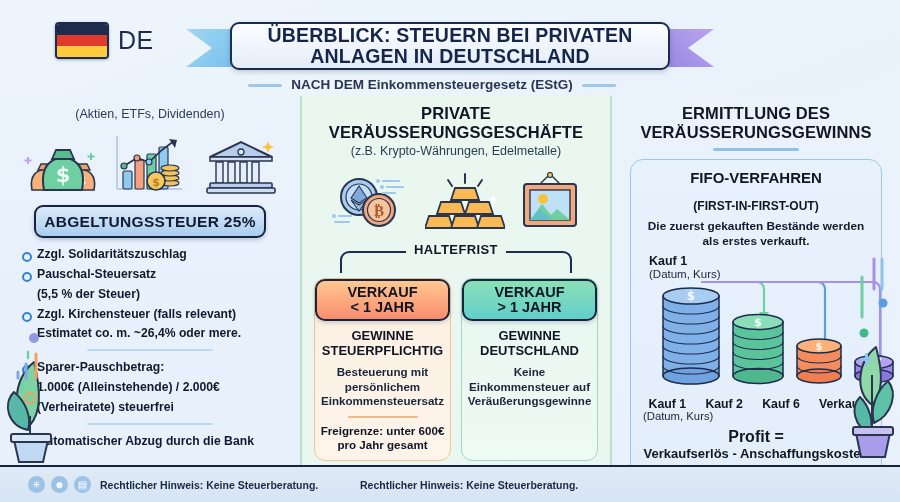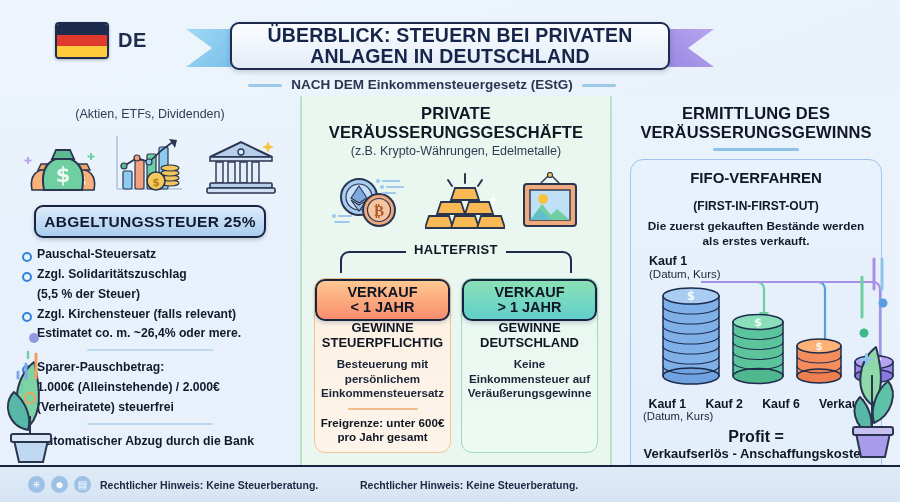--- a/index.html
+++ b/index.html
@@ -17,21 +17,21 @@
   }
 
   
   .hdr { position:absolute; left:0; top:0; width:900px; height:96px; }
   .flagwrap { position:absolute; left:55px; top:22px; display:flex; align-items:center; gap:9px; }
   .flag { width:54px; height:37px; border-radius:4px; overflow:hidden;
           box-shadow:0 1px 3px rgba(20,35,70,.35); position:relative;
           border:2px solid #1d2b4d; }
   .flag i { display:block; width:100%; height:33.33%; }
   .flag .b{background:#1d2b4d}.flag .r{background:#e03a2f}.flag .y{background:#ffcb3d}
-  .de { font-size:20px; font-weight:bold; color:#1d2b4d; letter-spacing:.5px; }
+  .de { font-size:25px; font-weight:normal; color:#1d2b4d; letter-spacing:.5px; }
 
   .ribbon { position:absolute; left:186px; top:22px; width:528px; height:39px; }
   .rib-tail { position:absolute; top:7px; width:72px; height:38px; }
   .rib-tail.l { left:0;  background:linear-gradient(135deg,#9fd8f2,#6fb9ea);
      clip-path:polygon(0 0,100% 0,100% 100%,0 100%,26px 50%); }
   .rib-tail.r { right:0; background:linear-gradient(225deg,#b9a6ee,#8f7ee0);
      clip-path:polygon(0 0,100% 0,calc(100% - 26px) 50%,100% 100%,0 100%); }
   .rib-body { position:absolute; left:44px; right:44px; top:0; height:48px;
      background:linear-gradient(180deg,#fbfdff,#e3ecf7);
      border:2.5px solid #1d2b4d; border-radius:9px;
@@ -93,21 +93,21 @@
   .card { flex:1; border-radius:11px; padding-bottom:8px; }
   .card.o { background:linear-gradient(180deg,#fdf0e2,#fdf4ea); border:1.5px solid #f3c391; }
   .card.g { background:linear-gradient(180deg,#e7f7ef,#eefaf4); border:1.5px solid #9cdcc0; }
   .cap { height:42px; border-radius:10px; border:2.5px solid #18243f;
      display:flex; flex-direction:column; align-items:center; justify-content:center;
      font-size:14.5px; font-weight:bold; color:#101624; line-height:1.06;
      box-shadow:0 2px 4px rgba(20,40,80,.2); }
   .cap.o { background:linear-gradient(180deg,#ffc891,#f98d6e); }
   .cap.g { background:linear-gradient(180deg,#8ae0b6,#62cfcb); }
   .ch { text-align:center; font-size:13px; font-weight:bold; color:#101624;
-        line-height:1.12; }
+        margin-top:8px; line-height:1.12; }
   .cb { text-align:center; font-size:11.6px; color:#1a2438; margin-top:7px; line-height:1.25;
         font-weight:600; padding:0 5px; }
   .csep { width:70px; height:2px; background:#f0bb8b; margin:7px auto 6px; border-radius:2px; }
   .cnote { text-align:center; font-size:11.6px; font-weight:bold; color:#101624; line-height:1.22; padding:0 4px; }
 
   
   .fifo { margin:8px 6px 0; border:1.8px solid #9fc6ea; border-radius:13px;
      background:linear-gradient(180deg,#e8f2fc,#e3eefb); padding:9px 8px 9px; }
   .fifo h3 { text-align:center; font-size:15px; font-weight:bold; color:#101624; }
   .fifo h4 { text-align:center; font-size:12px; font-weight:bold; color:#101624; margin-top:13px; }
@@ -225,22 +225,22 @@
           </g>
           <rect x="4" y="46" width="62" height="5" rx="1" fill="#b6cdeb" stroke="#2a3550" stroke-width="1.6"></rect>
           <rect x="1" y="51" width="68" height="5" rx="1.5" fill="#cfe0f3" stroke="#2a3550" stroke-width="1.6"></rect>
           <path d="M62 4 l1.6 4.2 L68 10 l-4.4 1.8 L62 16 l-1.6-4.2 L56 10 l4.4-1.8z" fill="#f7c23e"></path>
         </svg>
       </div>
 
       <div class="badge">ABGELTUNGSSTEUER 25%</div>
 
       <ul class="bul">
+        <li>Zzgl. Solidaritätszuschlag</li>
         <li>Pauschal-Steuersatz</li>
-        <li>Zzgl. Solidaritätszuschlag</li>
         <li class="cont">(5,5 % der Steuer)</li>
         <li>Zzgl. Kirchensteuer (falls relevant)</li>
         <li class="cont">Estimatet co. m. ~26,4% oder mere.</li>
       </ul>
       <div class="hsep"></div>
       <ul class="bul">
         <li>Sparer-Pauschbetrag:</li>
         <li class="cont">1.000€ (Alleinstehende) / 2.000€</li>
         <li class="cont">(Verheiratete) steuerfrei</li>
       </ul>

